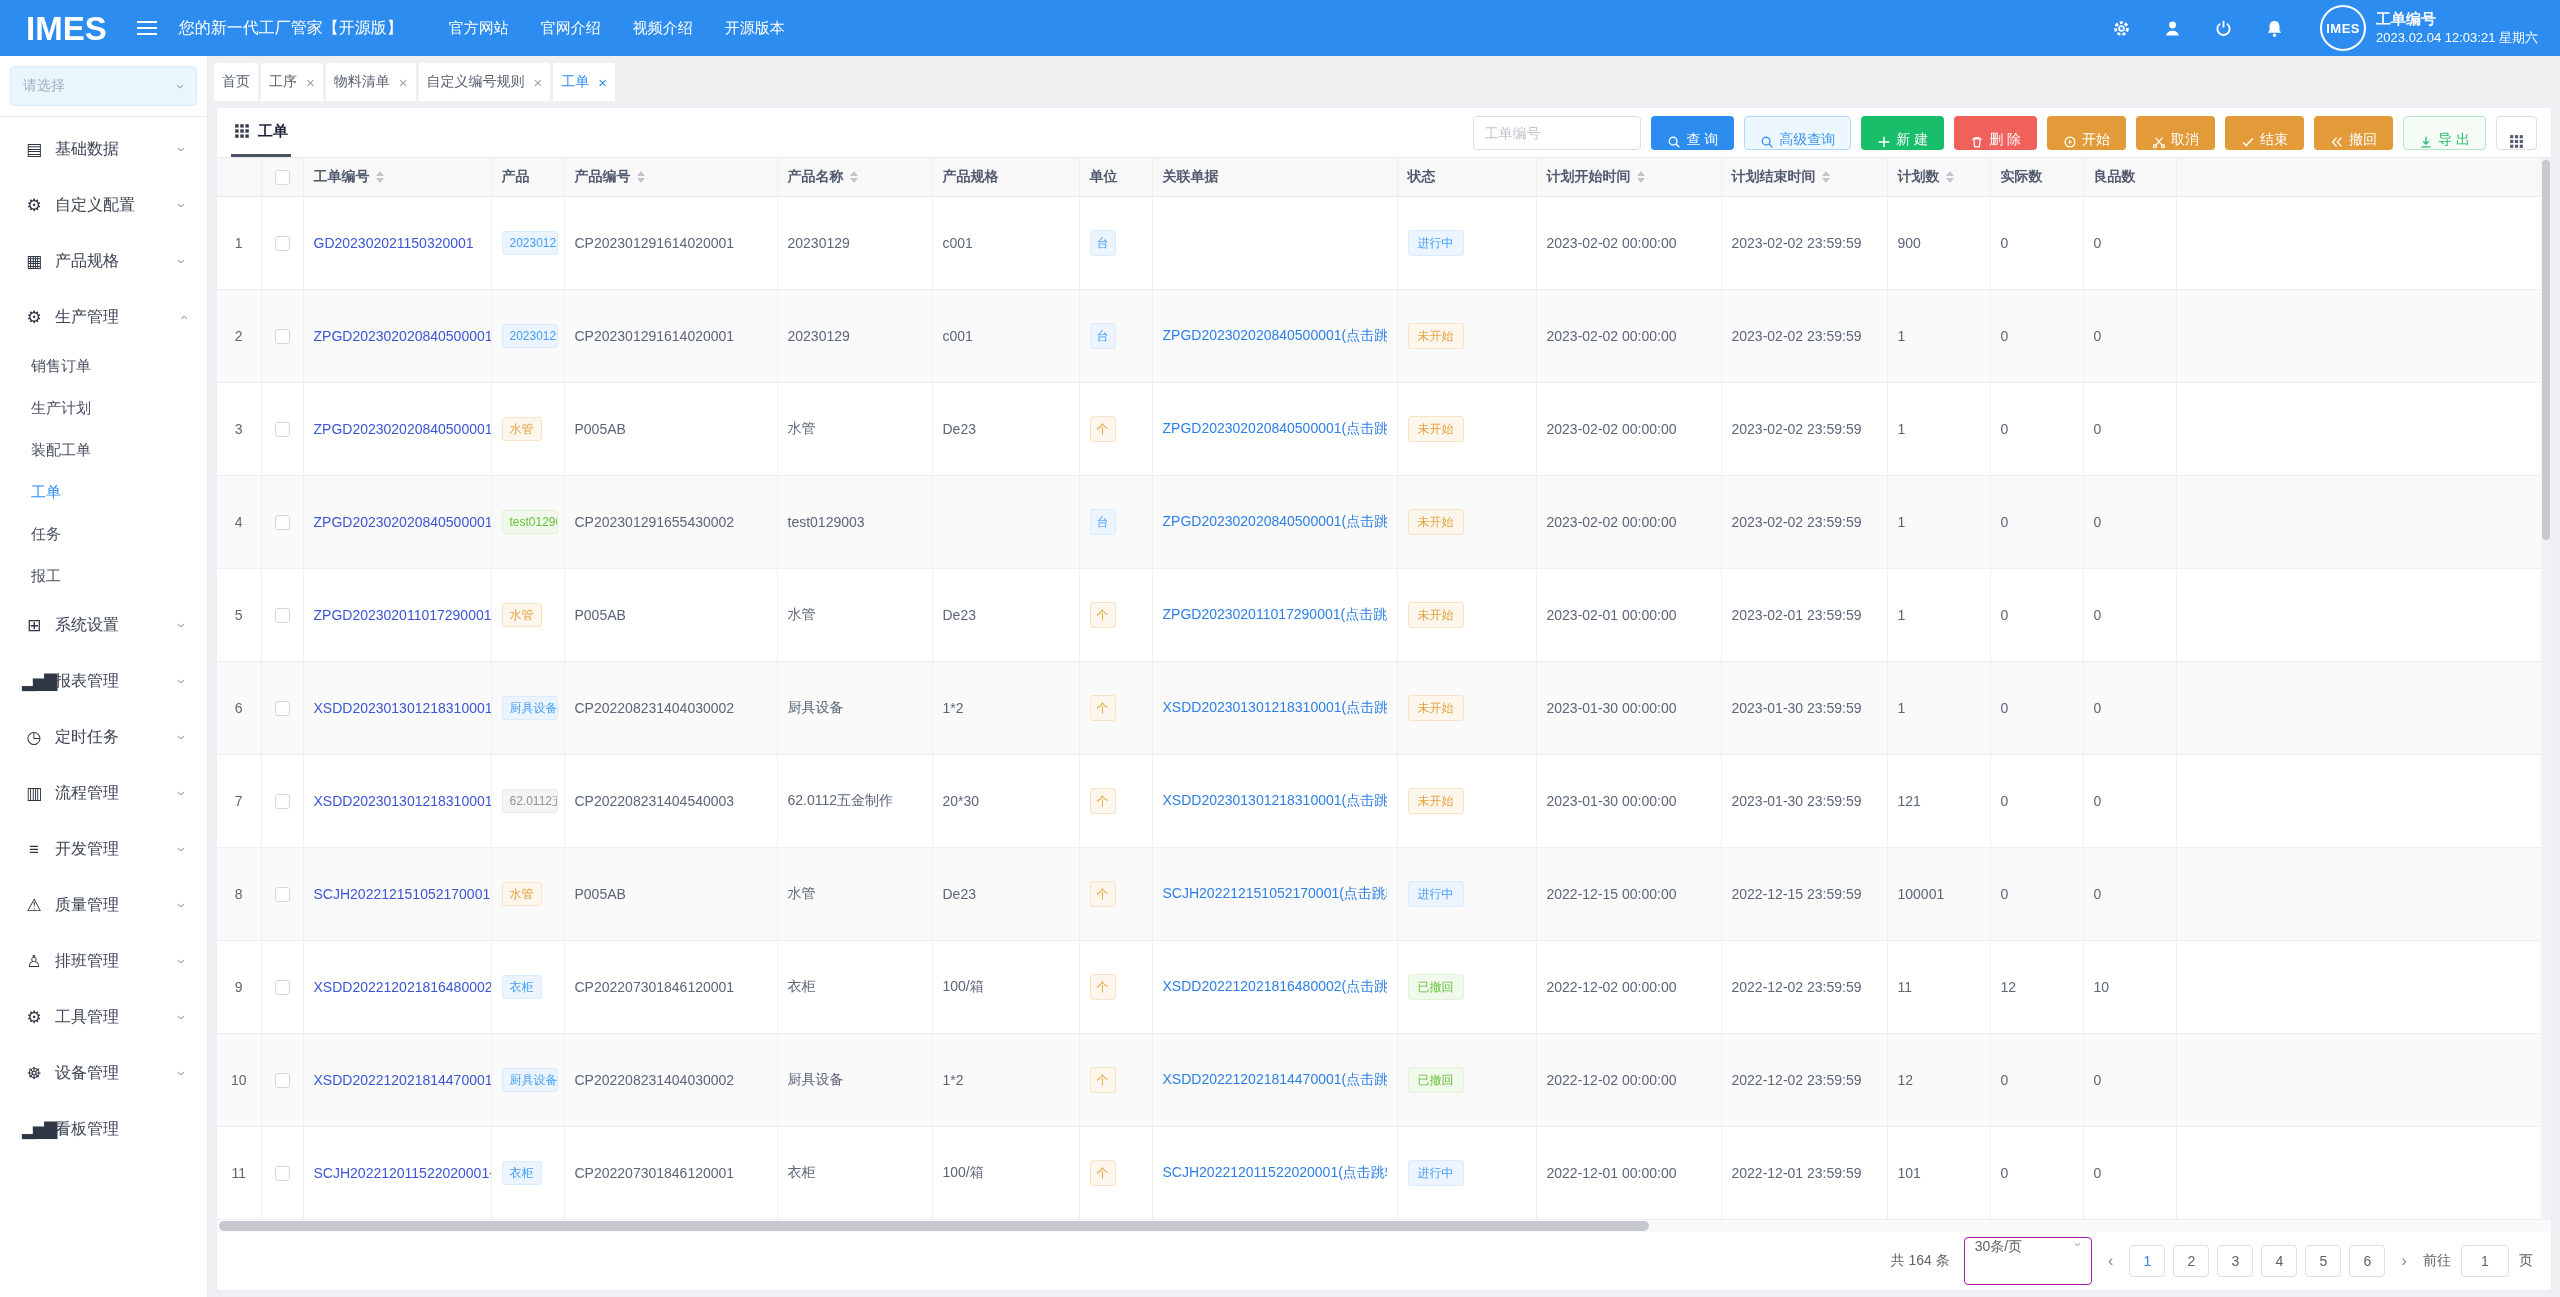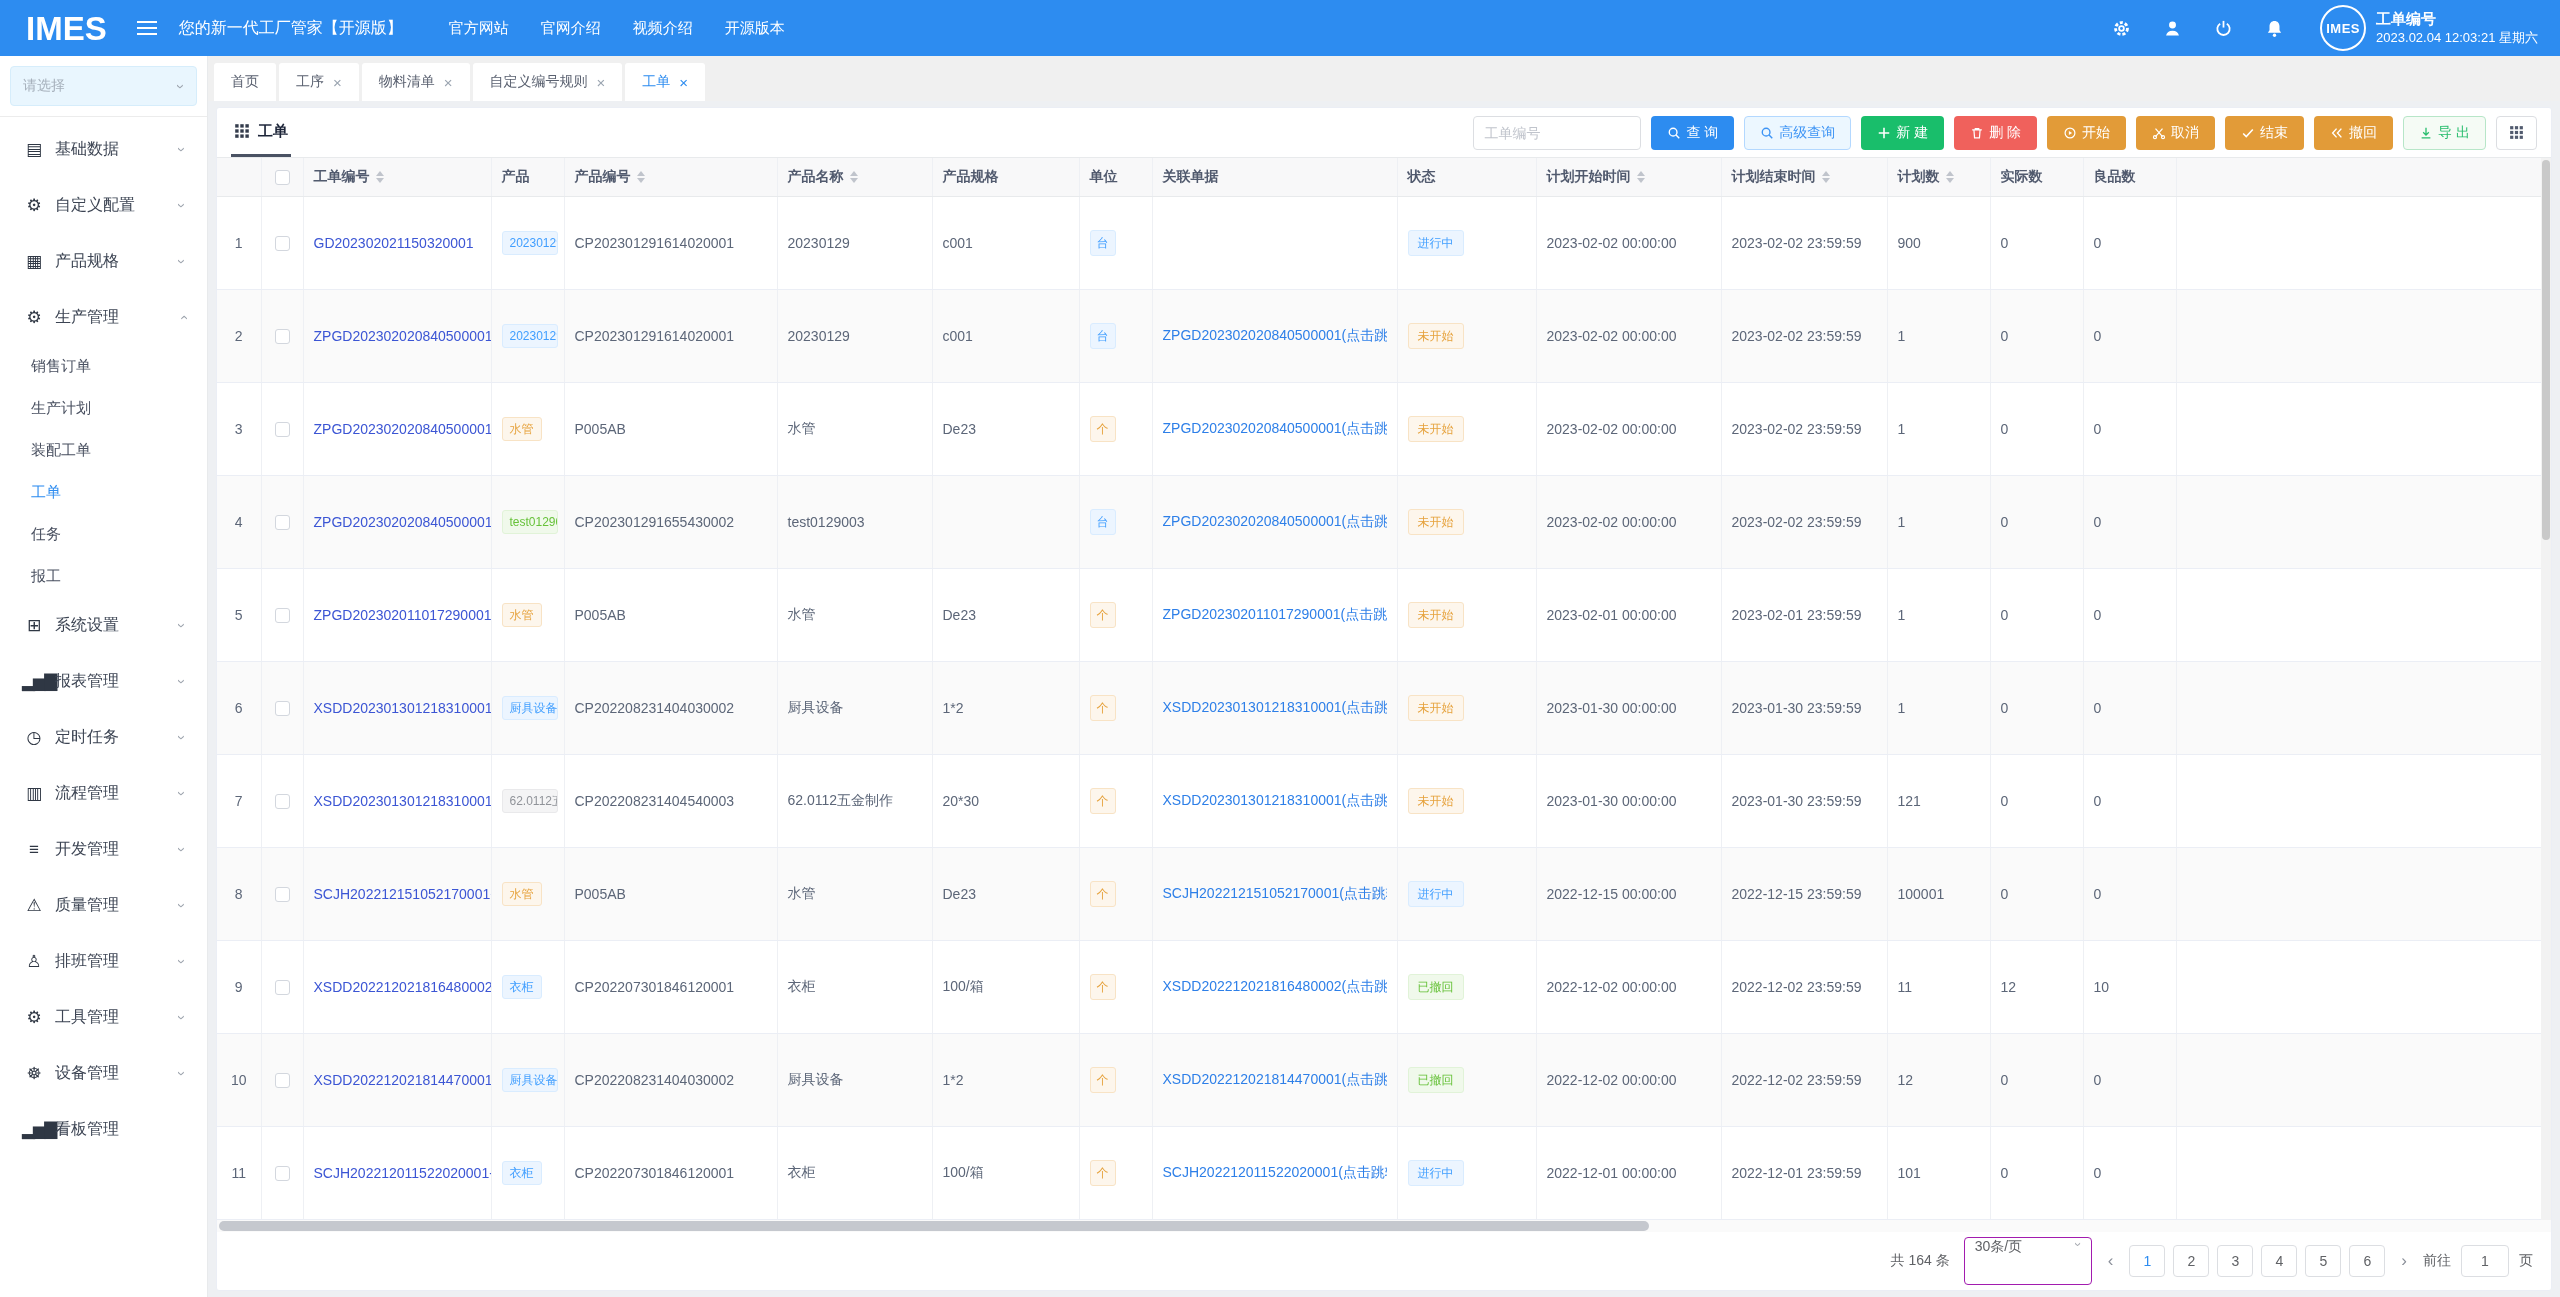--- a/index.html
+++ b/index.html
@@ -48,39 +48,39 @@
   .s-icon{width:22px;margin-right:11px;font-size:17px;color:#2f3744;text-align:center;
     letter-spacing:-2px;line-height:1;flex:none}
   .m-label{flex:1}
   .sub-item{height:42px;display:flex;align-items:center;padding-left:31px;font-size:15px;
     color:#495060;cursor:pointer}
   .sub-item.active{color:var(--primary)}
 
   
   .tabstrip{position:absolute;top:56px;left:208px;right:0;height:45px;background:#f0f0f0;
     display:flex;align-items:flex-end;padding-left:3px}
-  .tab{height:38px;background:#fff;display:flex;align-items:center;padding:0 17px;margin-left:3px;
+  .tab{height:38px;background:#fff;display:flex;align-items:center;padding:0 8px;margin-left:3px;
     font-size:14px;color:#5a6170;border-radius:3px 3px 0 0;cursor:pointer;white-space:nowrap}
   .tab.active{color:var(--primary)}
   .tab-close{margin-left:9px;font-size:15px;color:#9aa4b0}
   .tab.active .tab-close{color:var(--primary)}
 
   
   .card{position:absolute;top:107px;left:216px;right:8px;bottom:6px;background:#fff;
     border:1px solid #ebeef5;border-radius:3px;display:flex;flex-direction:column;overflow:hidden}
   .card-head{height:50px;flex:none;display:flex;align-items:center;padding:0 14px;
     border-bottom:1px solid #e8eaec}
   .view-title{height:100%;display:flex;align-items:center;gap:8px;font-size:15px;font-weight:700;
     color:#1c2438;border-bottom:3px solid #4a5263;padding:0 3px;cursor:pointer}
   .vt-icon{width:16px;height:16px;color:#343c4c}
   .toolbar{margin-left:auto;display:flex;align-items:center;gap:10px}
   .search-input{width:168px;height:34px;border:1px solid #dcdee2;border-radius:4px;padding:0 10px;
     font-size:14px;color:#515a6e;outline:none;font-family:inherit}
   .search-input::placeholder{color:#c0c4cc}
-  .btn{height:34px;border-radius:4px;border:1px solid transparent;display:inline-flex;align-items:center;
+  .btn{height:34px;border-radius:4px;border:1px solid transparent;display:inline-flex;align-items:flex-end;
     gap:5px;padding:0 15px;font-size:14px;color:#fff;cursor:pointer;background:#fff;
     white-space:pre;font-family:inherit}
   .b-icon{width:14px;height:14px;flex:none}
   .btn-primary{background:var(--primary)}
   .btn-primary-plain{background:#ecf7ff;border-color:#b3d8ff;color:#3d94f5}
   .btn-success{background:var(--success)}
   .btn-danger{background:var(--danger)}
   .btn-warning{background:var(--warning)}
   .btn-success-plain{background:#f5fbf5;border-color:#b7e6c8;color:#27bd6d}
   .cols-btn{border:1px solid #dcdee2;color:#515a6e;padding:0 12px}

